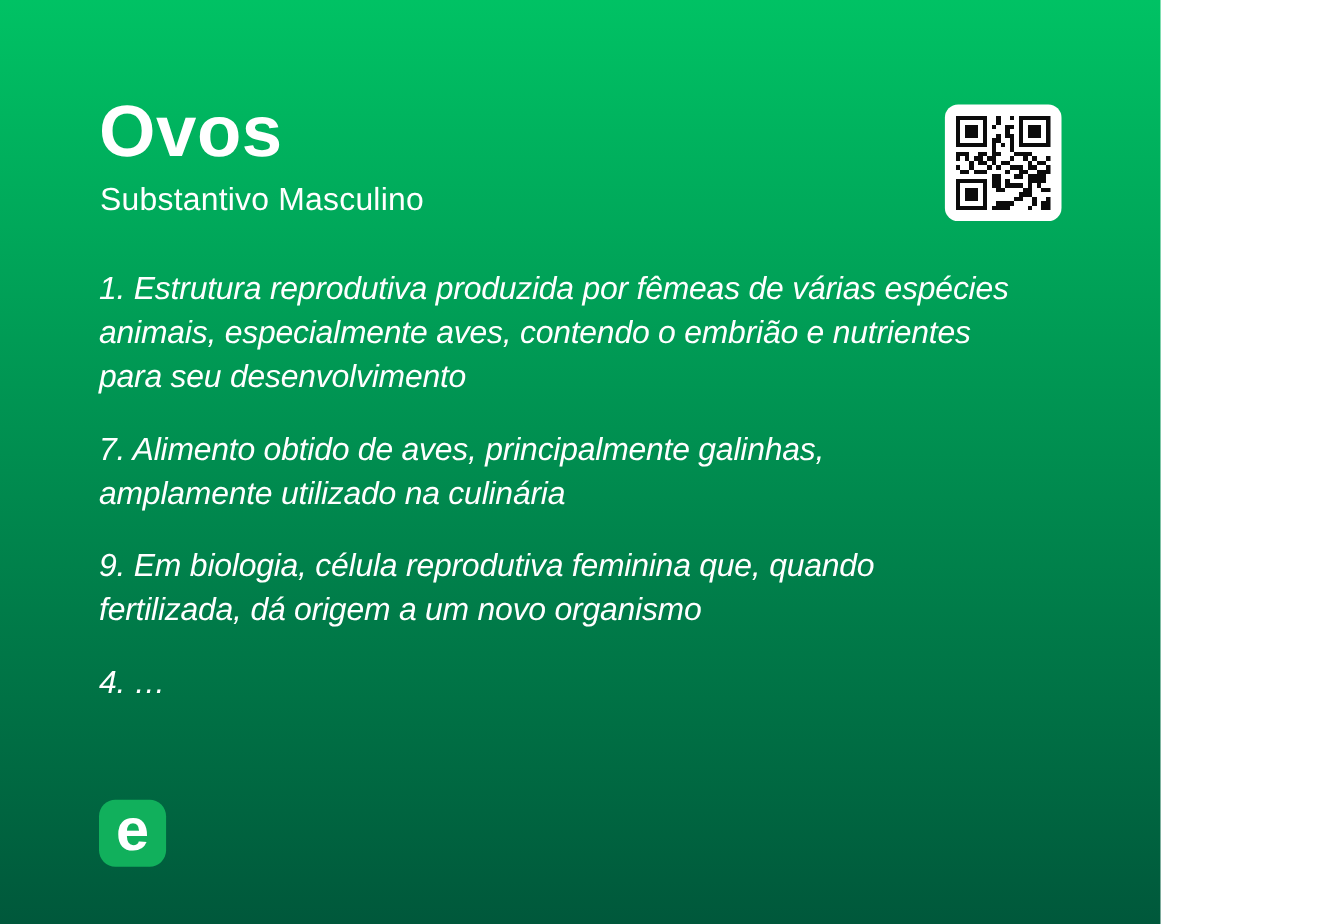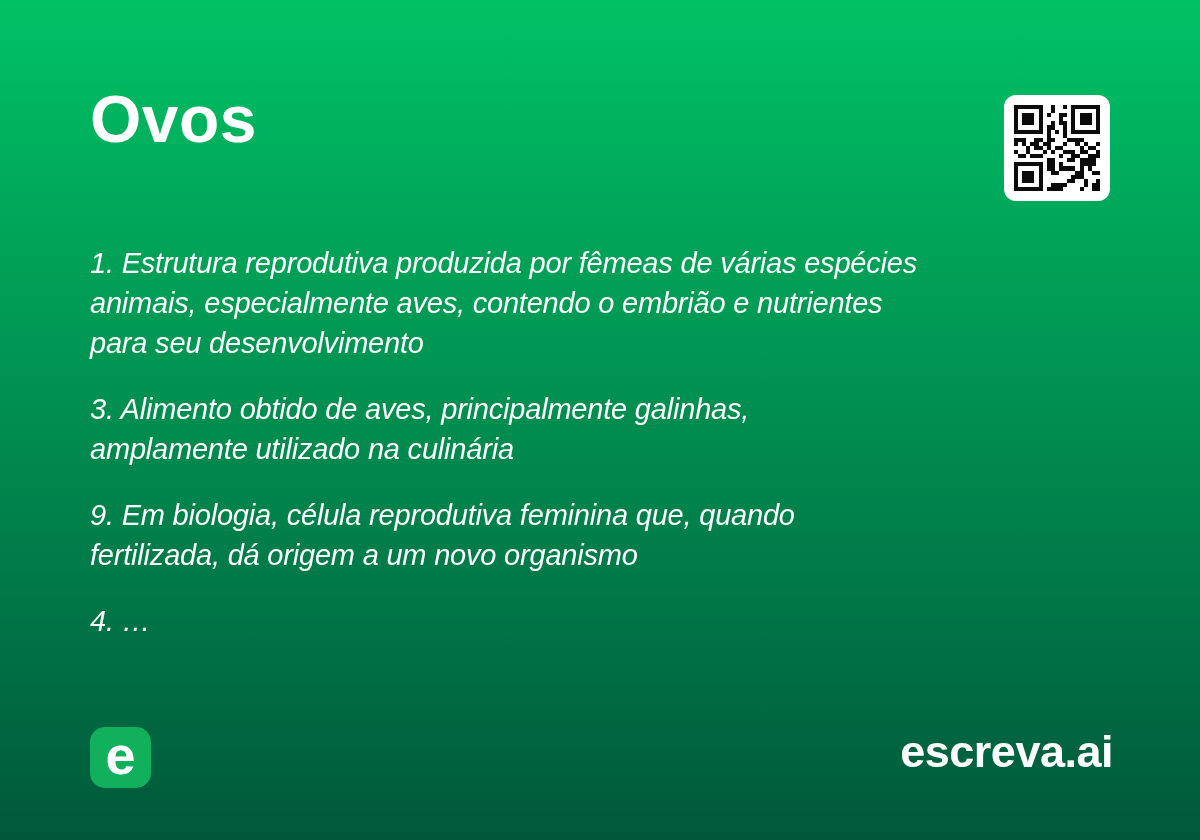--- a/index.html
+++ b/index.html
@@ -8,21 +8,21 @@
     --text:#ffffff;
     --badge:#11b05c;
     --qr-dark:#0b0b0b;
     --qr-bg:#ffffff;
   }
   *{margin:0;padding:0;box-sizing:border-box;}
   html,body{width:1200px;height:840px;}
   body{font-family:"Liberation Sans", sans-serif;}
   .card{
     position:relative;
-    width:1200px;height:840px;
+    width:1055px;height:840px;
     background:linear-gradient(180deg,var(--bg-top) 0%,var(--bg-bottom) 100%);
     overflow:hidden;
     color:var(--text);
   }
   .title{
     position:absolute;left:90px;top:86px;
     font-size:66px;font-weight:700;line-height:1;
     letter-spacing:0.5px;color:var(--text);
   }
   .subtitle{
@@ -63,20 +63,21 @@
     letter-spacing:-0.5px;color:var(--text);
   }
 </style>
 </head>
 <body>
 
 <div class="card">
 
   <div class="title">Ovos</div>
 
+  <div class="subtitle">Substantivo Masculino</div>
 
   <div class="qr-box">
     <svg id="qr-svg" width="86" height="86" viewBox="0 0 21 21" shape-rendering="crispEdges">
         <rect x="0" y="0" width="1" height="1" fill="#0b0b0b"></rect>
         <rect x="1" y="0" width="1" height="1" fill="#0b0b0b"></rect>
         <rect x="2" y="0" width="1" height="1" fill="#0b0b0b"></rect>
         <rect x="3" y="0" width="1" height="1" fill="#0b0b0b"></rect>
         <rect x="4" y="0" width="1" height="1" fill="#0b0b0b"></rect>
         <rect x="5" y="0" width="1" height="1" fill="#0b0b0b"></rect>
         <rect x="6" y="0" width="1" height="1" fill="#0b0b0b"></rect>
@@ -291,26 +292,25 @@
         <rect x="16" y="20" width="1" height="1" fill="#0b0b0b"></rect>
         <rect x="19" y="20" width="1" height="1" fill="#0b0b0b"></rect>
         <rect x="20" y="20" width="1" height="1" fill="#0b0b0b"></rect>
       </svg>
   </div>
 
   <div class="defs">
     <p>1. Estrutura reprodutiva produzida por fêmeas de várias espécies
 animais, especialmente aves, contendo o embrião e nutrientes
 para seu desenvolvimento</p>
-    <p>3. Alimento obtido de aves, principalmente galinhas,
+    <p>7. Alimento obtido de aves, principalmente galinhas,
 amplamente utilizado na culinária</p>
     <p>9. Em biologia, célula reprodutiva feminina que, quando
 fertilizada, dá origem a um novo organismo</p>
     <p>4. …</p>
   </div>
 
   <div class="logo-badge">
     <span class="letter">e</span>
   </div>
 
-  <div class="brand">escreva.ai</div>
 
 </div>
 
 </body></html>

